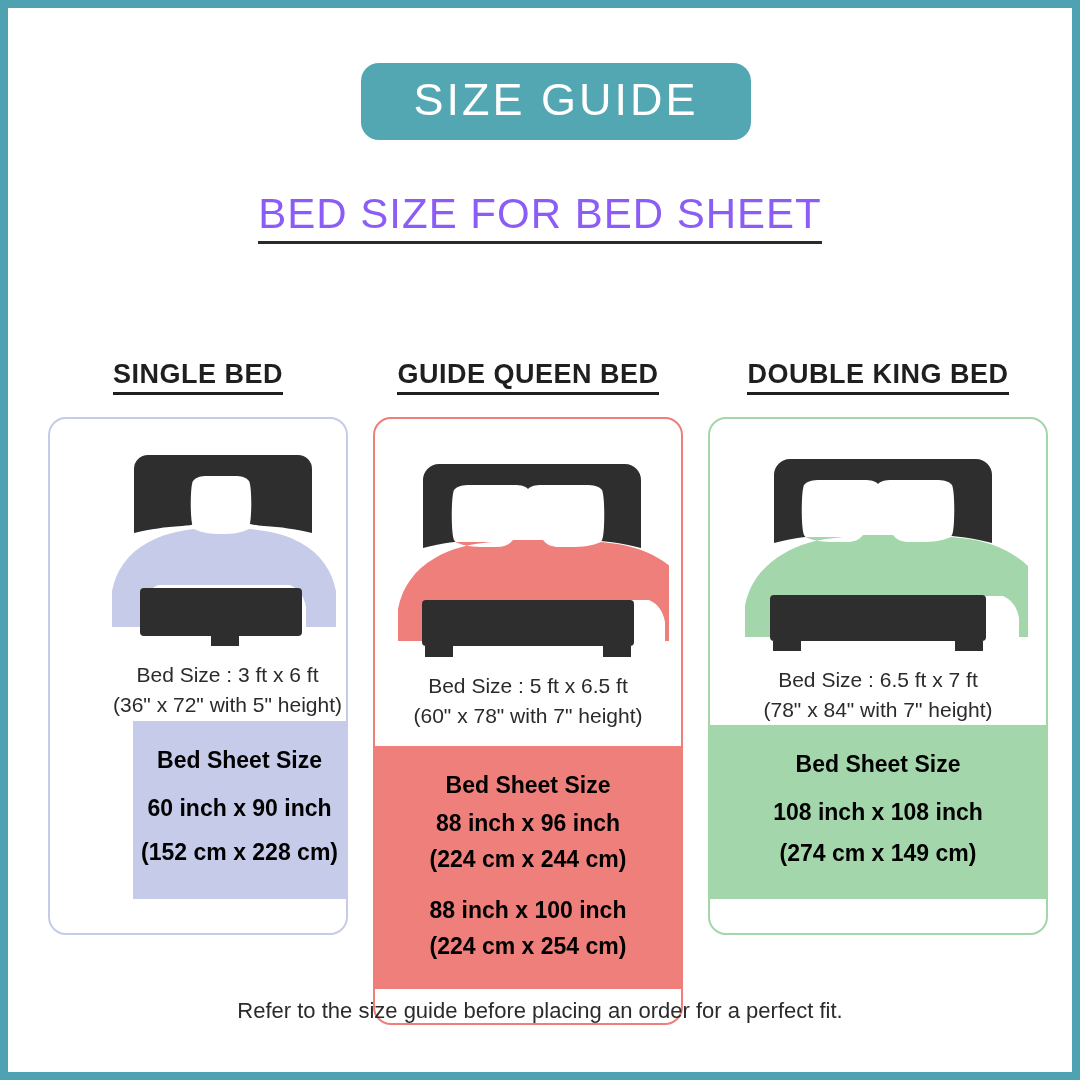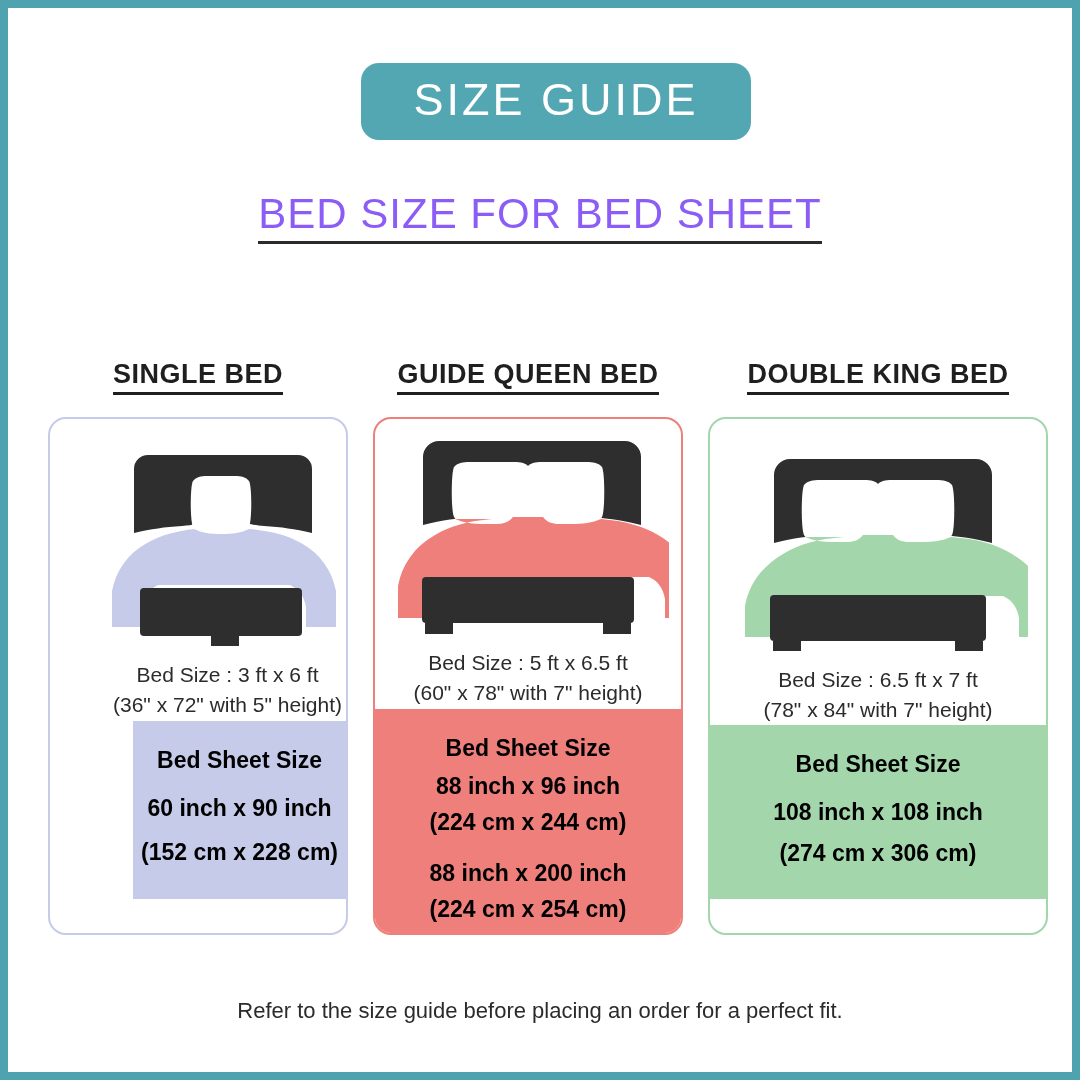--- a/index.html
+++ b/index.html
@@ -96,21 +96,21 @@
   .card {
     width: 100%;
     border-radius: 18px;
     overflow: hidden;
     background: #ffffff;
     box-sizing: border-box;
     display: flex;
     flex-direction: column;
   }
   .card-1 { border: 2px solid #c5cbe8; height: 518px; align-items: flex-end; }
-  .card-2 { border: 2px solid #ef7f7b; height: 518px; }
+  .card-2 { border: 2px solid #ef7f7b; height: 608px; }
   .card-3 { border: 2px solid #a4d6ac; height: 518px; }
 
   .bed-area {
     height: 228px;
     display: flex;
     align-items: flex-end;
     justify-content: center;
     padding-top: 10px;
   }
   .bed-svg { display: block; }
@@ -242,21 +242,21 @@
           <div>(60" x 78" with 7" height)</div>
         </div>
 
         <div class="sheet-band band-2">
           <div class="band-title">Bed Sheet Size</div>
           <div class="band-group">
             <div class="band-line">88 inch x 96 inch</div>
             <div class="band-line">(224 cm x 244 cm)</div>
           </div>
           <div class="band-group">
-            <div class="band-line">88 inch x 200 inch</div>
+            <div class="band-line">88 inch x 100 inch</div>
             <div class="band-line">(224 cm x 254 cm)</div>
           </div>
         </div>
 
       </div>
     </div>
 
     <div class="column col-3">
       <div class="col-heading">DOUBLE KING BED</div>
       <div class="card card-3">
@@ -281,21 +281,21 @@
 
         <div class="bedsize-text">
           <div>Bed Size : 6.5 ft x 7 ft</div>
           <div>(78" x 84" with 7" height)</div>
         </div>
 
         <div class="sheet-band band-3">
           <div class="band-title">Bed Sheet Size</div>
           <div class="band-group">
             <div class="band-line">108 inch x 108 inch</div>
-            <div class="band-line">(274 cm x 306 cm)</div>
+            <div class="band-line">(274 cm x 149 cm)</div>
           </div>
         </div>
 
       </div>
     </div>
 
   </div>
 
   <div class="footer">Refer to the size guide before placing an order for a perfect fit.</div>
 

